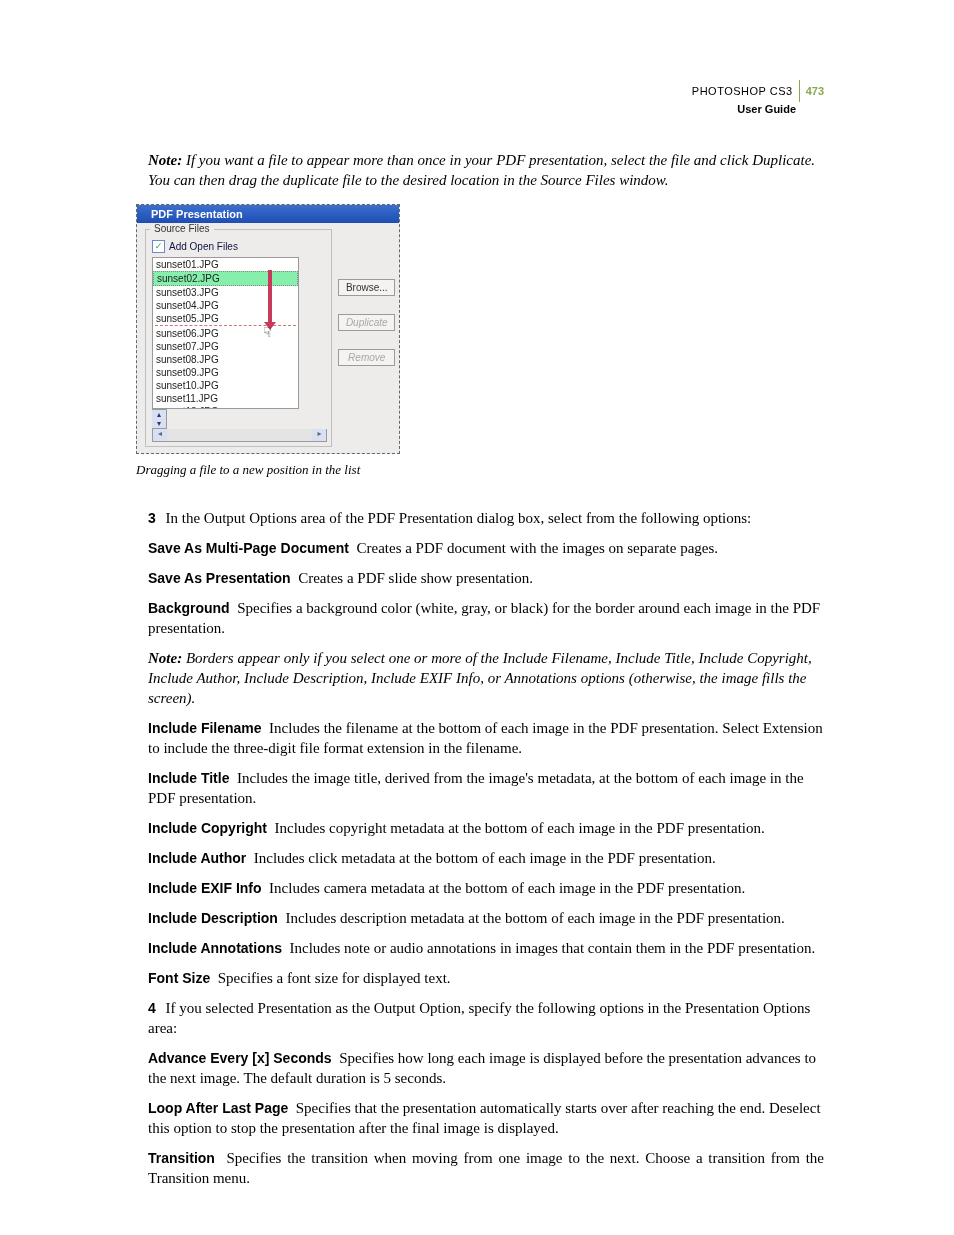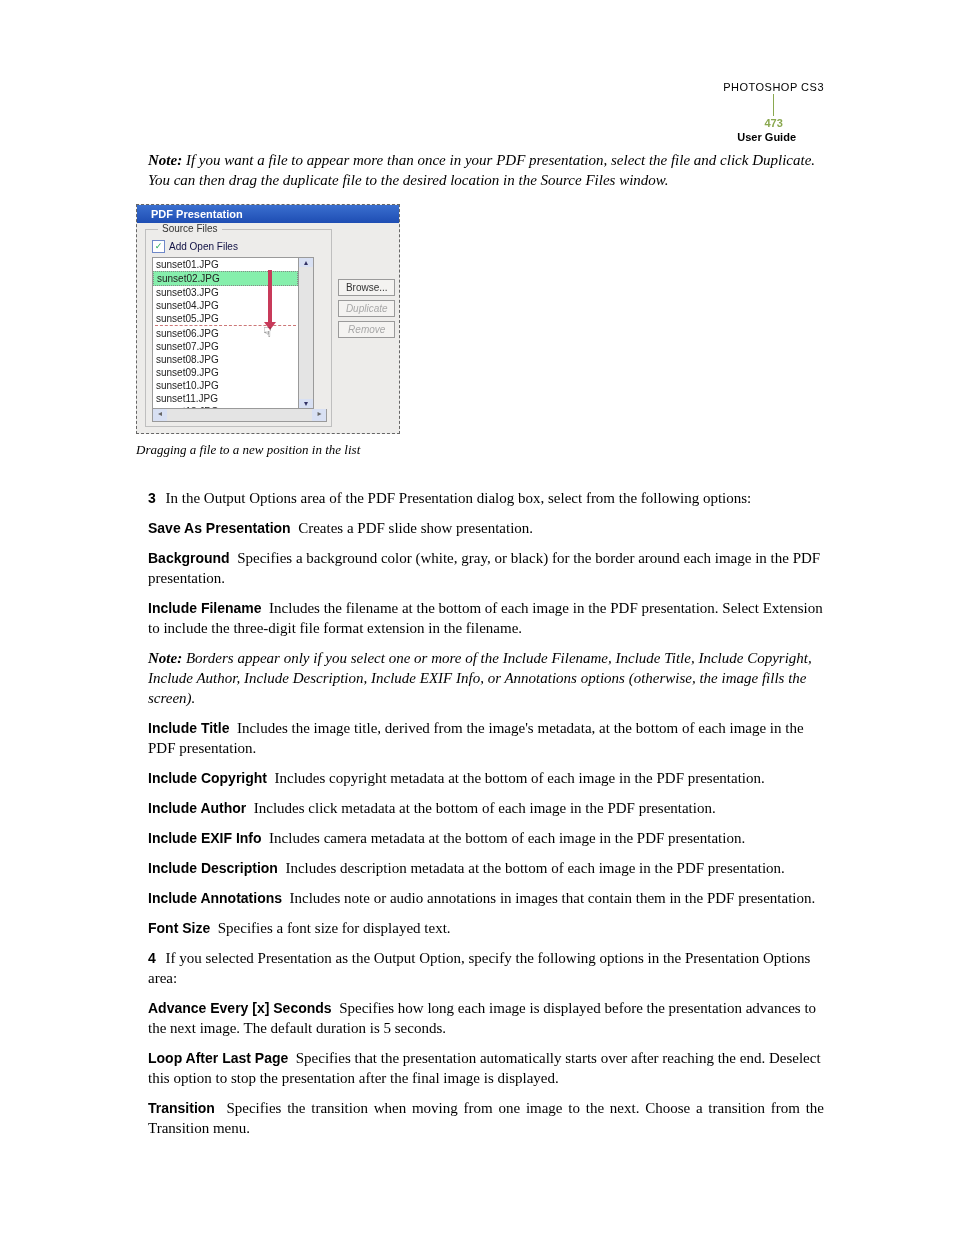--- a/index.html
+++ b/index.html
@@ -18,21 +18,21 @@
   }
   .header {
     position: absolute;
     top: 80px;
     right: 130px;
     text-align: right;
     font-family: "Myriad Pro", Arial, sans-serif;
     font-size: 11px;
     line-height: 14px;
   }
-  .header-line1 { display: flex; align-items: center; justify-content: center; flex-direction: column; }
+  .header-line1 { display: flex; align-items: center; justify-content: center; }
   .header-prod { letter-spacing: 0.5px; }
   .header-divider { display:inline-block; width:1px; height:22px; background:#8aa84f; margin:0 6px; vertical-align:middle; }
   .header-page { font-weight: bold; color:#8aa84f; }
   .header-guide { font-weight: bold; padding-right: 28px; }
   .content { margin-top: 70px; }
   p { margin: 0 0 10px 12px; font-size: 15px; line-height: 20px; }
   .note-label { font-weight: bold; font-style: italic; }
   .note-body { font-style: italic; }
   .caption { font-style: italic; font-size: 13px; margin: 6px 0 28px 0; }
   .term { font-weight: bold; font-family: "Myriad Pro", Arial, sans-serif; font-size: 14px; }
@@ -56,38 +56,38 @@
     font-size: 11px;
   }
   .dlg-body { display: flex; padding: 6px 4px 6px 8px; }
   .fieldset {
     border: 1px solid #bfbfbf;
     padding: 6px 4px 4px 6px;
     position: relative;
     width: 180px;
   }
   .legend {
-    position: absolute; top: -7px; left: 12px;
+    position: absolute; top: -7px; left: 4px;
     background: #edecea; padding: 0 4px; color: #333;
   }
   .chk { display:flex; align-items:center; gap:4px; margin: 4px 0 4px 0; color:#114; }
   .chkbox { width:11px;height:11px;border:1px solid #6f88c8;background:#fff;display:inline-flex;align-items:center;justify-content:center;color:#2a5; font-size:9px; line-height:9px;}
-  .listwrap { display:flex; }
+  .listwrap { display:flex;flex-direction:column; }
   .filelist {
     border:1px solid #9a9a9a; background:#fff; width:145px; height:150px;
     overflow:hidden; position:relative;
   }
   .filelist .item { padding:1px 3px; color:#222; white-space:nowrap; }
   .filelist .sel { background:#86efac; border:1px dotted #888; }
   .filelist .gap { height:1px; border-top:1px dashed #c77; margin:0 2px; }
   .scroll { width:14px; background:#e4e4e4; border:1px solid #9a9a9a; border-left:none; display:flex; flex-direction:column; justify-content:space-between; align-items:center; }
   .scroll .arr { width:100%; text-align:center; font-size:8px; color:#336; background:#d8e0f3; }
   .hscroll { height:12px; border:1px solid #9a9a9a; border-top:none; background:#e4e4e4; display:flex; justify-content:space-between; }
   .hscroll .arr { width:14px; text-align:center; font-size:8px; color:#666; background:#d8e0f3;}
-  .btncol { width:58px; margin-left:6px; display:flex; flex-direction:column; gap:4px; padding-top:50px;}
+  .btncol { width:58px; margin-left:6px; display:flex; flex-direction:column; gap:18px; padding-top:50px;}
   .winbtn { border:1px solid #9a9a9a; background:#f4f3f1; text-align:center; padding:2px 0; color:#333;}
   .winbtn.disabled { color:#a8a8a8;font-style:italic; }
   .drag-arrow {
     position:absolute; left:115px; top:12px; width:4px; height:54px; background:#c83a5a;
   }
   .drag-arrow::after{
     content:""; position:absolute; bottom:-6px; left:-4px;
     border-left:6px solid transparent; border-right:6px solid transparent; border-top:8px solid #c83a5a;
   }
   .drag-hand { position:absolute; left:110px; top:66px; font-size:14px; color:#333; }
@@ -158,29 +158,30 @@
     </div>
   </div>
 
   <p class="caption">Dragging a file to a new position in the list</p>
 
   <p class="para">
     <span class="stepnum">3</span>
     <span>In the Output Options area of the PDF Presentation dialog box, select from the following options:</span>
   </p>
 
+  <p class="para"><span class="term">Save As Multi-Page Document</span>&nbsp; <span>Creates a PDF document with the images on separate pages.</span></p>
   <p class="para"><span class="term">Save As Presentation</span>&nbsp; <span>Creates a PDF slide show presentation.</span></p>
   <p class="para"><span class="term">Background</span>&nbsp; <span>Specifies a background color (white, gray, or black) for the border around each image in the PDF presentation.</span></p>
-
-  <p class="para"><span class="term">Include Filename</span>&nbsp; <span>Includes the filename at the bottom of each image in the PDF presentation. Select Extension to include the three-digit file format extension in the filename.</span></p>
 
   <p class="para">
     <span class="note-label">Note:</span>
     <span class="note-body">Borders appear only if you select one or more of the Include Filename, Include Title, Include Copyright, Include Author, Include Description, Include EXIF Info, or Annotations options (otherwise, the image fills the screen).</span>
   </p>
+
+  <p class="para"><span class="term">Include Filename</span>&nbsp; <span>Includes the filename at the bottom of each image in the PDF presentation. Select Extension to include the three-digit file format extension in the filename.</span></p>
   <p class="para"><span class="term">Include Title</span>&nbsp; <span>Includes the image title, derived from the image's metadata, at the bottom of each image in the PDF presentation.</span></p>
   <p class="para"><span class="term">Include Copyright</span>&nbsp; <span>Includes copyright metadata at the bottom of each image in the PDF presentation.</span></p>
   <p class="para"><span class="term">Include Author</span>&nbsp; <span>Includes click metadata at the bottom of each image in the PDF presentation.</span></p>
   <p class="para"><span class="term">Include EXIF Info</span>&nbsp; <span>Includes camera metadata at the bottom of each image in the PDF presentation.</span></p>
   <p class="para"><span class="term">Include Description</span>&nbsp; <span>Includes description metadata at the bottom of each image in the PDF presentation.</span></p>
   <p class="para"><span class="term">Include Annotations</span>&nbsp; <span>Includes note or audio annotations in images that contain them in the PDF presentation.</span></p>
   <p class="para"><span class="term">Font Size</span>&nbsp; <span>Specifies a font size for displayed text.</span></p>
 
   <p class="para">
     <span class="stepnum">4</span>

